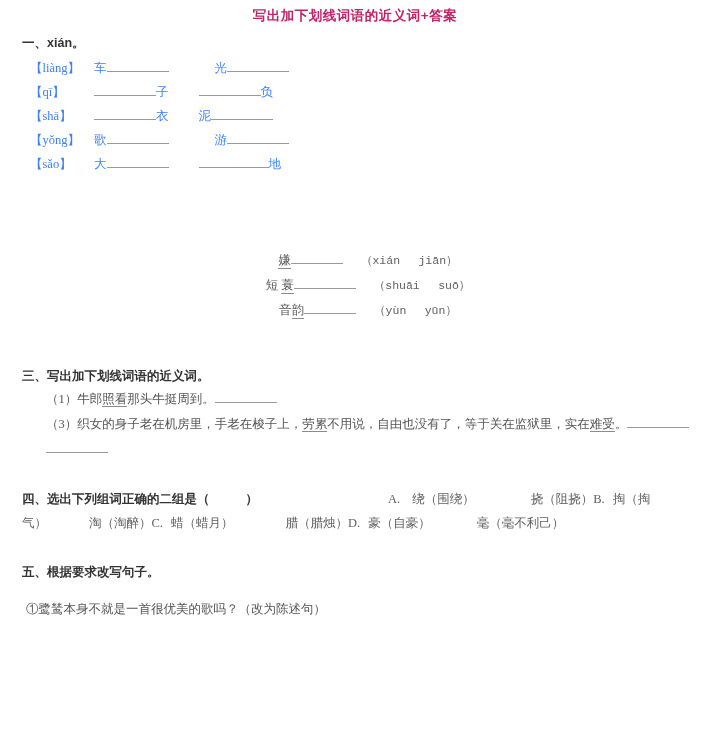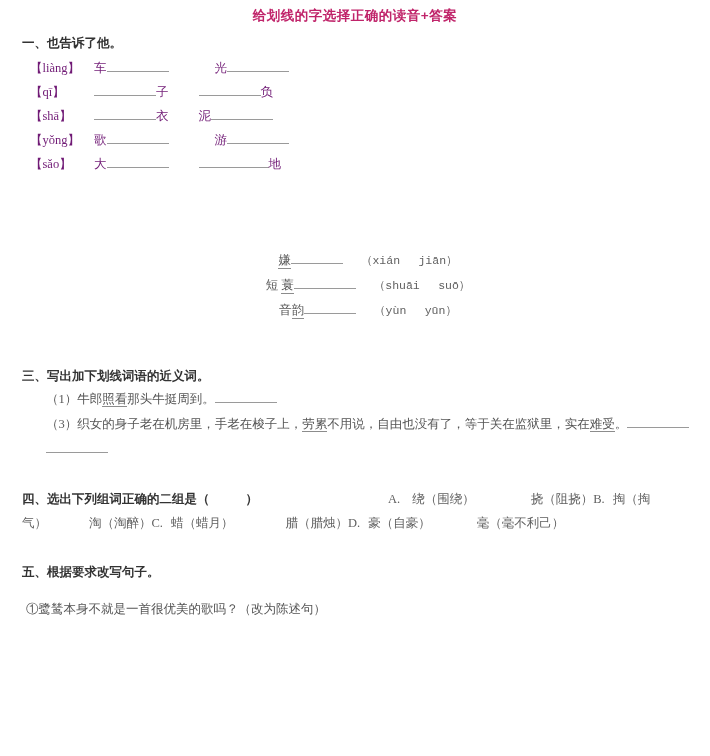--- a/index.html
+++ b/index.html
@@ -38,21 +38,21 @@
     font-family: "Liberation Sans", "DejaVu Sans", sans-serif;
     font-weight: bold;
     font-size: 12.5px;
     color: #333333;
     margin-left: 22px;
     line-height: 18px;
   }
 
   .q-line {
     font-size: 12.5px;
-    color: #701a75;
+    color: #3b82f6;
     line-height: 24px;
     margin-left: 30px;
     white-space: nowrap;
   }
 
   .pinyin-tag {
     display: inline-block;
     min-width: 64px;
   }
 
@@ -112,23 +112,23 @@
   .wrap-blank {
     margin-left: 26px;
     line-height: 22px;
   }
 </style>
 </head>
 <body>
 
 <div class="page">
 
-  <div class="doc-title">给划线的字选择正确的读音+答案</div>
-
-  <div class="section-head" style="margin-top:10px;">一、也告诉了他。</div>
+  <div class="doc-title">写出加下划线词语的近义词+答案</div>
+
+  <div class="section-head" style="margin-top:10px;">一、xián。</div>
 
   <div style="margin-top:4px;">
     <div class="q-line">
       <span class="pinyin-tag">【liàng】</span><span>车</span><span class="blank b-md"></span><span class="gap-lg"></span><span>光</span><span class="blank b-md"></span>
     </div>
 
     <div class="q-line">
       <span class="pinyin-tag">【qī】</span><span class="blank b-md"></span><span>子</span><span class="gap-md"></span><span class="blank b-md"></span><span>负</span>
     </div>
 

